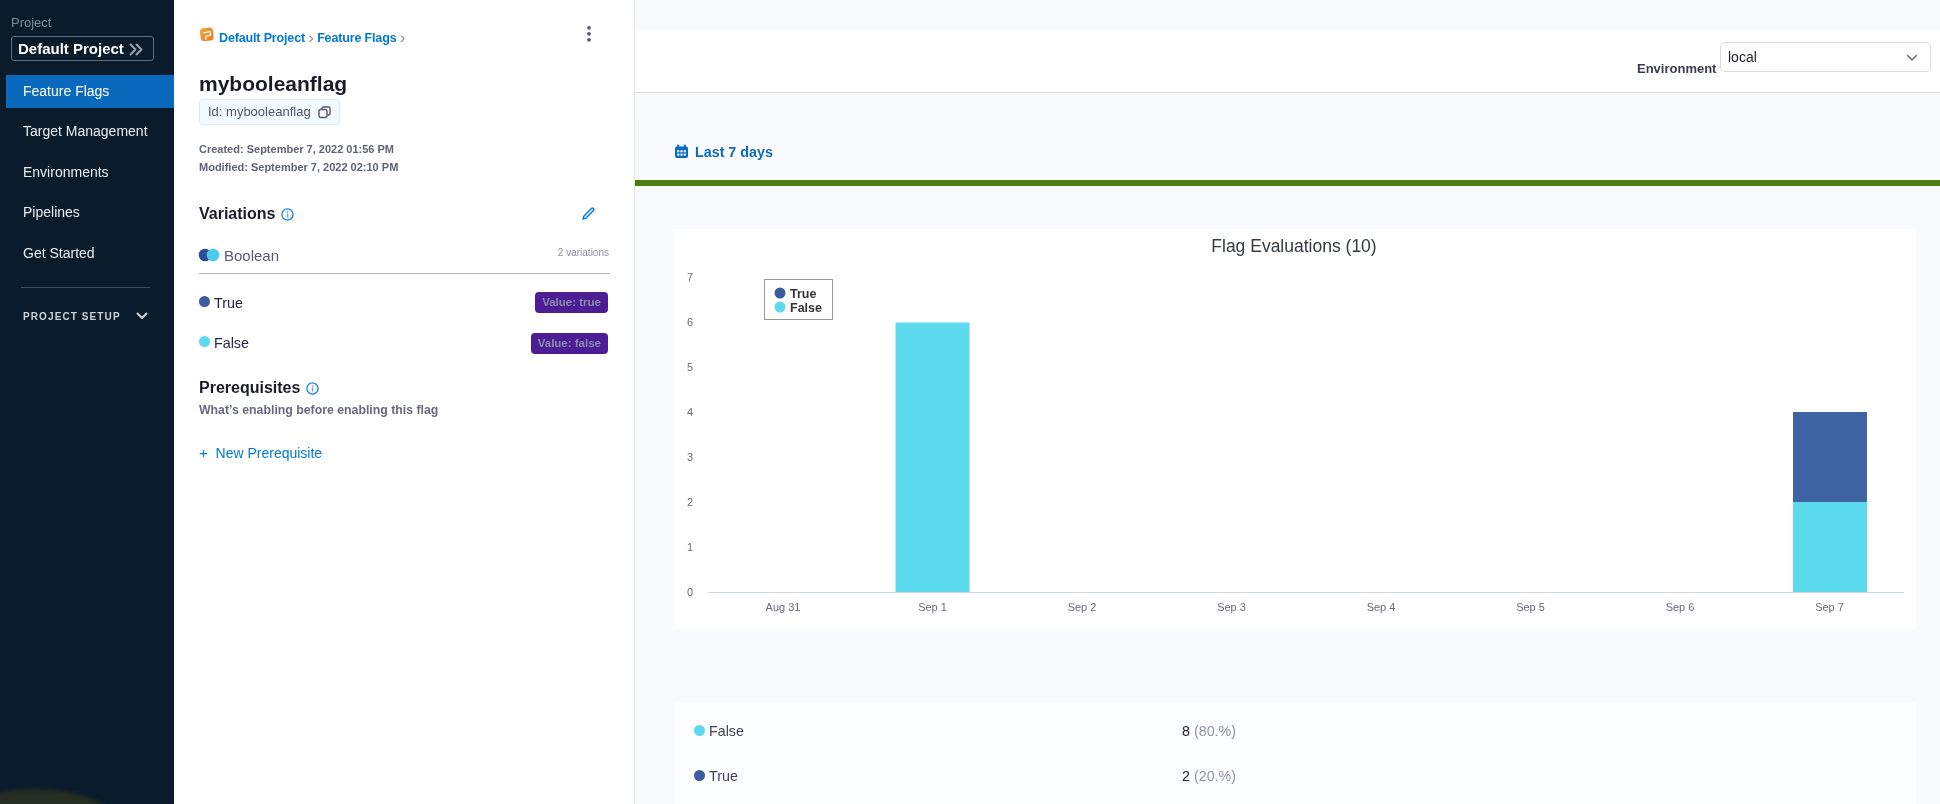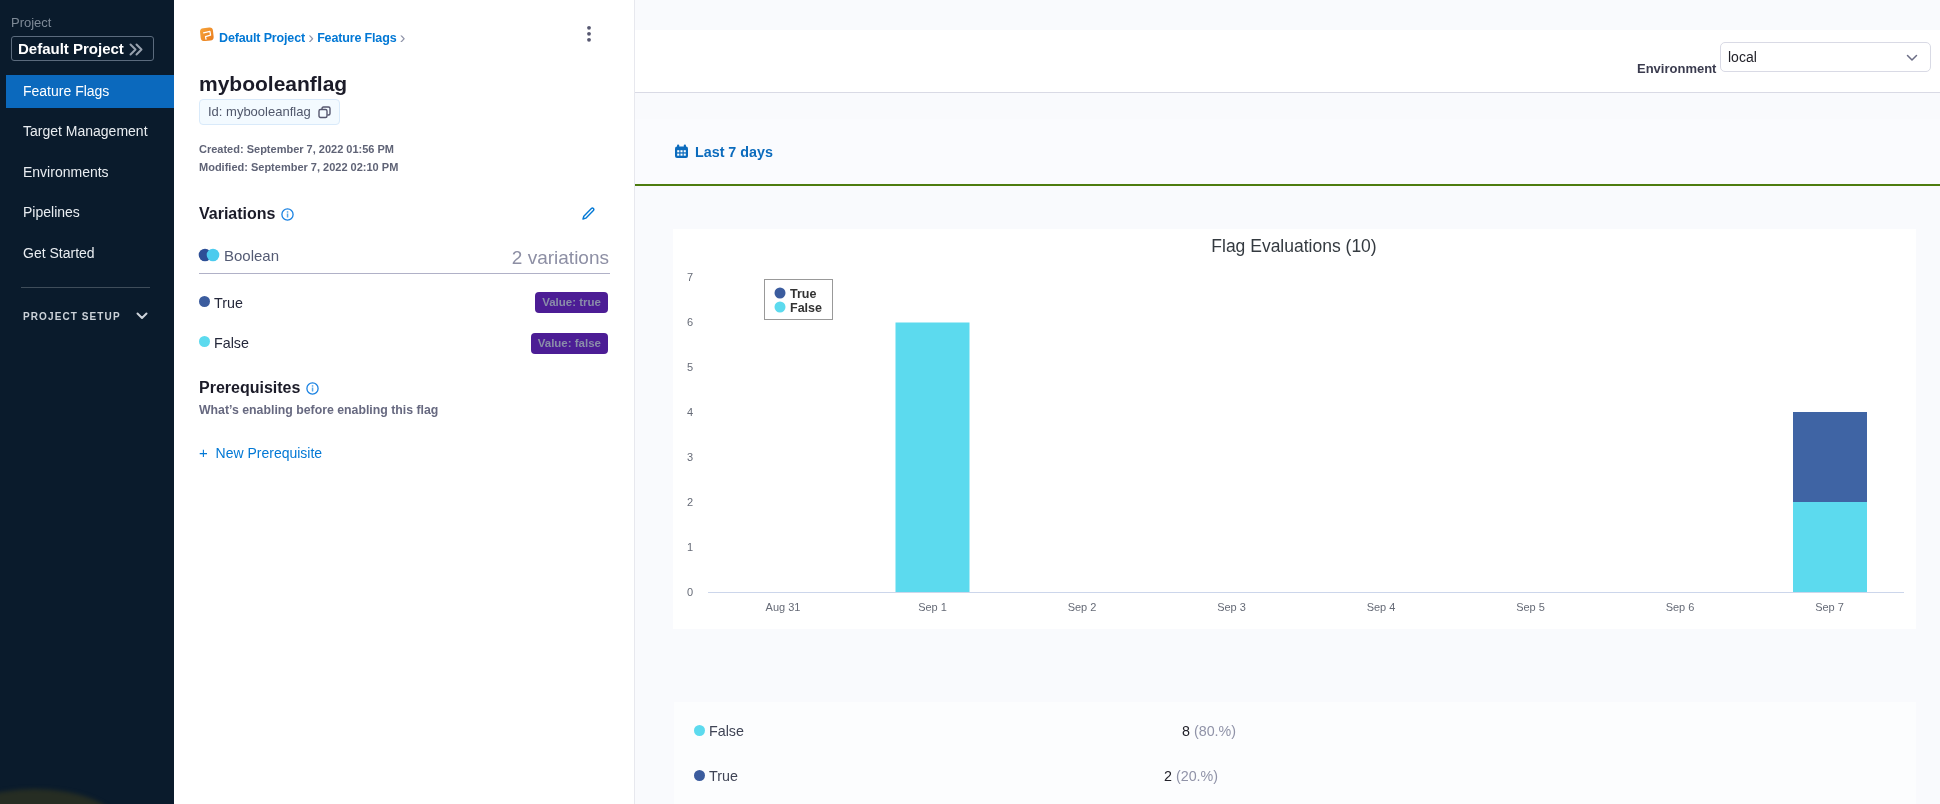--- a/index.html
+++ b/index.html
@@ -18,37 +18,37 @@
 
 #detail { position:absolute; left:174px; top:0; width:461px; height:804px; background:#fff; border-right:1px solid #e7e8ee; }
 .crumb { position:absolute; top:28px; font-size:12.5px; font-weight:700; letter-spacing:-0.15px; color:#0278d5; }
 .crumb-sep { color:#8f93a8; font-weight:400; font-size:17px; vertical-align:-1px; }
 .kebab { position:absolute; left:412px; top:25px; }
 .flag-title { position:absolute; left:25px; top:72px; font-size:21px; font-weight:700; color:#1b1b28; }
 .id-chip { position:absolute; left:25px; top:99px; height:26px; background:#f3faff; border:1px solid #d9eafa; border-radius:4px; font-size:13px; color:#50576b; line-height:24px; padding:0 28px 0 8px; }
 .meta { position:absolute; left:25px; font-size:11px; font-weight:700; color:#5f6376; }
 .h2 { position:absolute; left:25px; font-size:16px; font-weight:700; color:#1b1b28; }
 .boolean-lab { position:absolute; left:50px; top:247px; font-size:15px; color:#545b74; }
-.nvars { position:absolute; right:25px; top:247px; font-size:19px; color:#8d8fa4; }
+.nvars { position:absolute; right:25px; top:247px; font-size:10px; color:#8d8fa4; }
 .var-div { position:absolute; left:25px; top:273px; width:411px; height:1px; background:#b0b1c7; }
 .dot { border-radius:50%; position:absolute; }
 .var-name { position:absolute; left:40px; font-size:14.3px; color:#24273a; }
 .val-chip { position:absolute; background:#4c1d95; border-radius:4px; font-size:11.5px; font-weight:700; color:#8a8da9; height:21px; line-height:21px; padding:0 7px; }
 .prereq-sub { position:absolute; left:25px; top:403px; font-size:12.3px; font-weight:700; color:#676980; }
 .new-prereq { position:absolute; left:25px; top:444px; font-size:14px; font-weight:500; color:#0278d5; }
 
 #right { position:absolute; left:635px; top:0; width:1305px; height:804px; background:#f9fafd; }
 .r-header { position:absolute; left:0; top:0; width:1305px; height:63px; background:#fff; border-bottom:1px solid #d9dae5;margin-top:30px; }
 .env-label { position:absolute; left:1002px; top:31px; font-size:13px; font-weight:700; color:#3a3b4e; }
 .env-select { position:absolute; left:1085px; top:12px; width:211px; height:30px; background:#fff; border:1px solid #d9dae5; border-radius:5px; font-size:14px; color:#22222a; line-height:28px; padding-left:7px; }
 .tabs { position:absolute; left:0; top:63px; width:1305px; height:56px; background:#fff; border-bottom:1px solid #d9dae5; }
 .tab { position:absolute; top:0; height:55px; line-height:61px; font-size:14.3px; color:#6b6d85; }
 .tab.active { color:#383946; font-weight:700; }
 .tab-underline { position:absolute; left:118px; top:54px; width:74px; height:3.5px; background:#0278d5; border-radius:2px; }
-.range-bar { position:absolute; left:0; top:119px; width:1305px; height:67px; background:#fafbfe; border-bottom:2px solid #4d7c0f; }
+.range-bar { position:absolute; left:0; top:119px; width:1305px; height:67px; background:#fafbfe; border-bottom:6px solid #4d7c0f; }
 .range-txt { position:absolute; font-size:14.3px; font-weight:700; color:#0b6bbd; }
 .chart-card { position:absolute; left:38px; top:229px; width:1243px; height:400px; background:#fff; }
 
 .tbl-head { position:absolute; left:39px; top:660px; width:1242px; height:42px; background:#f6f7fa; border-bottom:2px solid #cdced9; }
 .th { position:absolute; top:14px; font-size:14.3px; font-weight:700; color:#22222a; }
 .row-name { position:absolute; font-size:14.3px; color:#3f4455; }
 .row-val { position:absolute; font-size:14.3px; color:#22222a; }
 .row-val .pct { color:#9093a8; }
 </style>
 </head>
@@ -206,14 +206,14 @@
       </g>
     </svg>
   </div>
 
   <div style="position:absolute; left:39px; top:702px; width:1242px; height:102px; background:#fcfdfe;"></div>
   <div class="dot" style="left:59px; top:725px; width:11px; height:11px; background:#5cdaee;"></div>
   <div class="row-name" style="left:74px; top:723px;">False</div>
   <div class="row-val" style="left:547px; top:723px;">8 <span class="pct">(80.%)</span></div>
   <div class="dot" style="left:59px; top:770px; width:11px; height:11px; background:#3b5c9e;"></div>
   <div class="row-name" style="left:74px; top:768px;">True</div>
-  <div class="row-val" style="left:529px; top:768px;">2 <span class="pct">(20.%)</span></div>
+  <div class="row-val" style="left:547px; top:768px;">2 <span class="pct">(20.%)</span></div>
 </div>
 
 </body></html>

